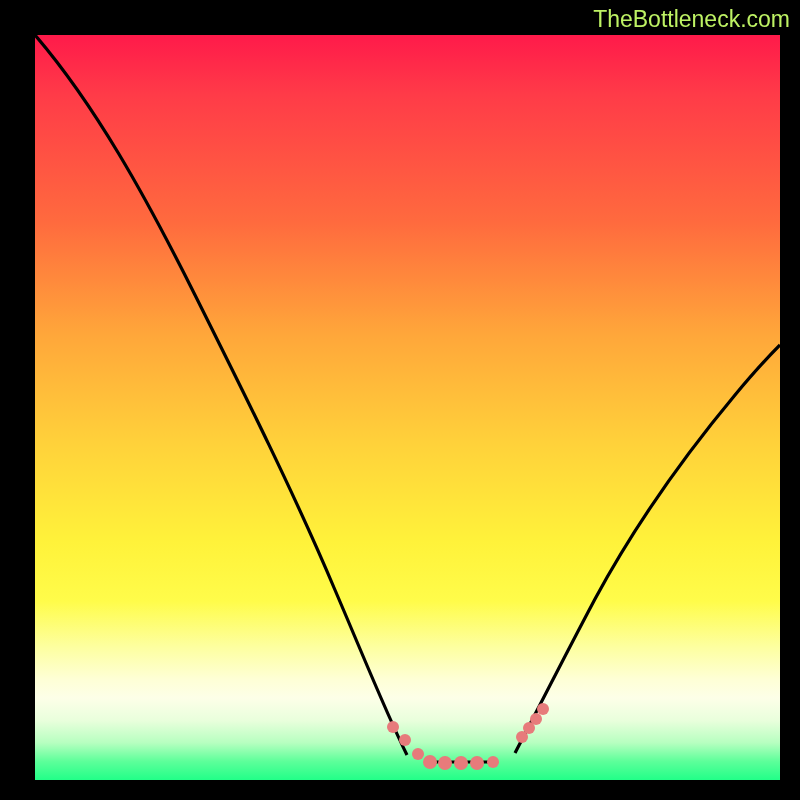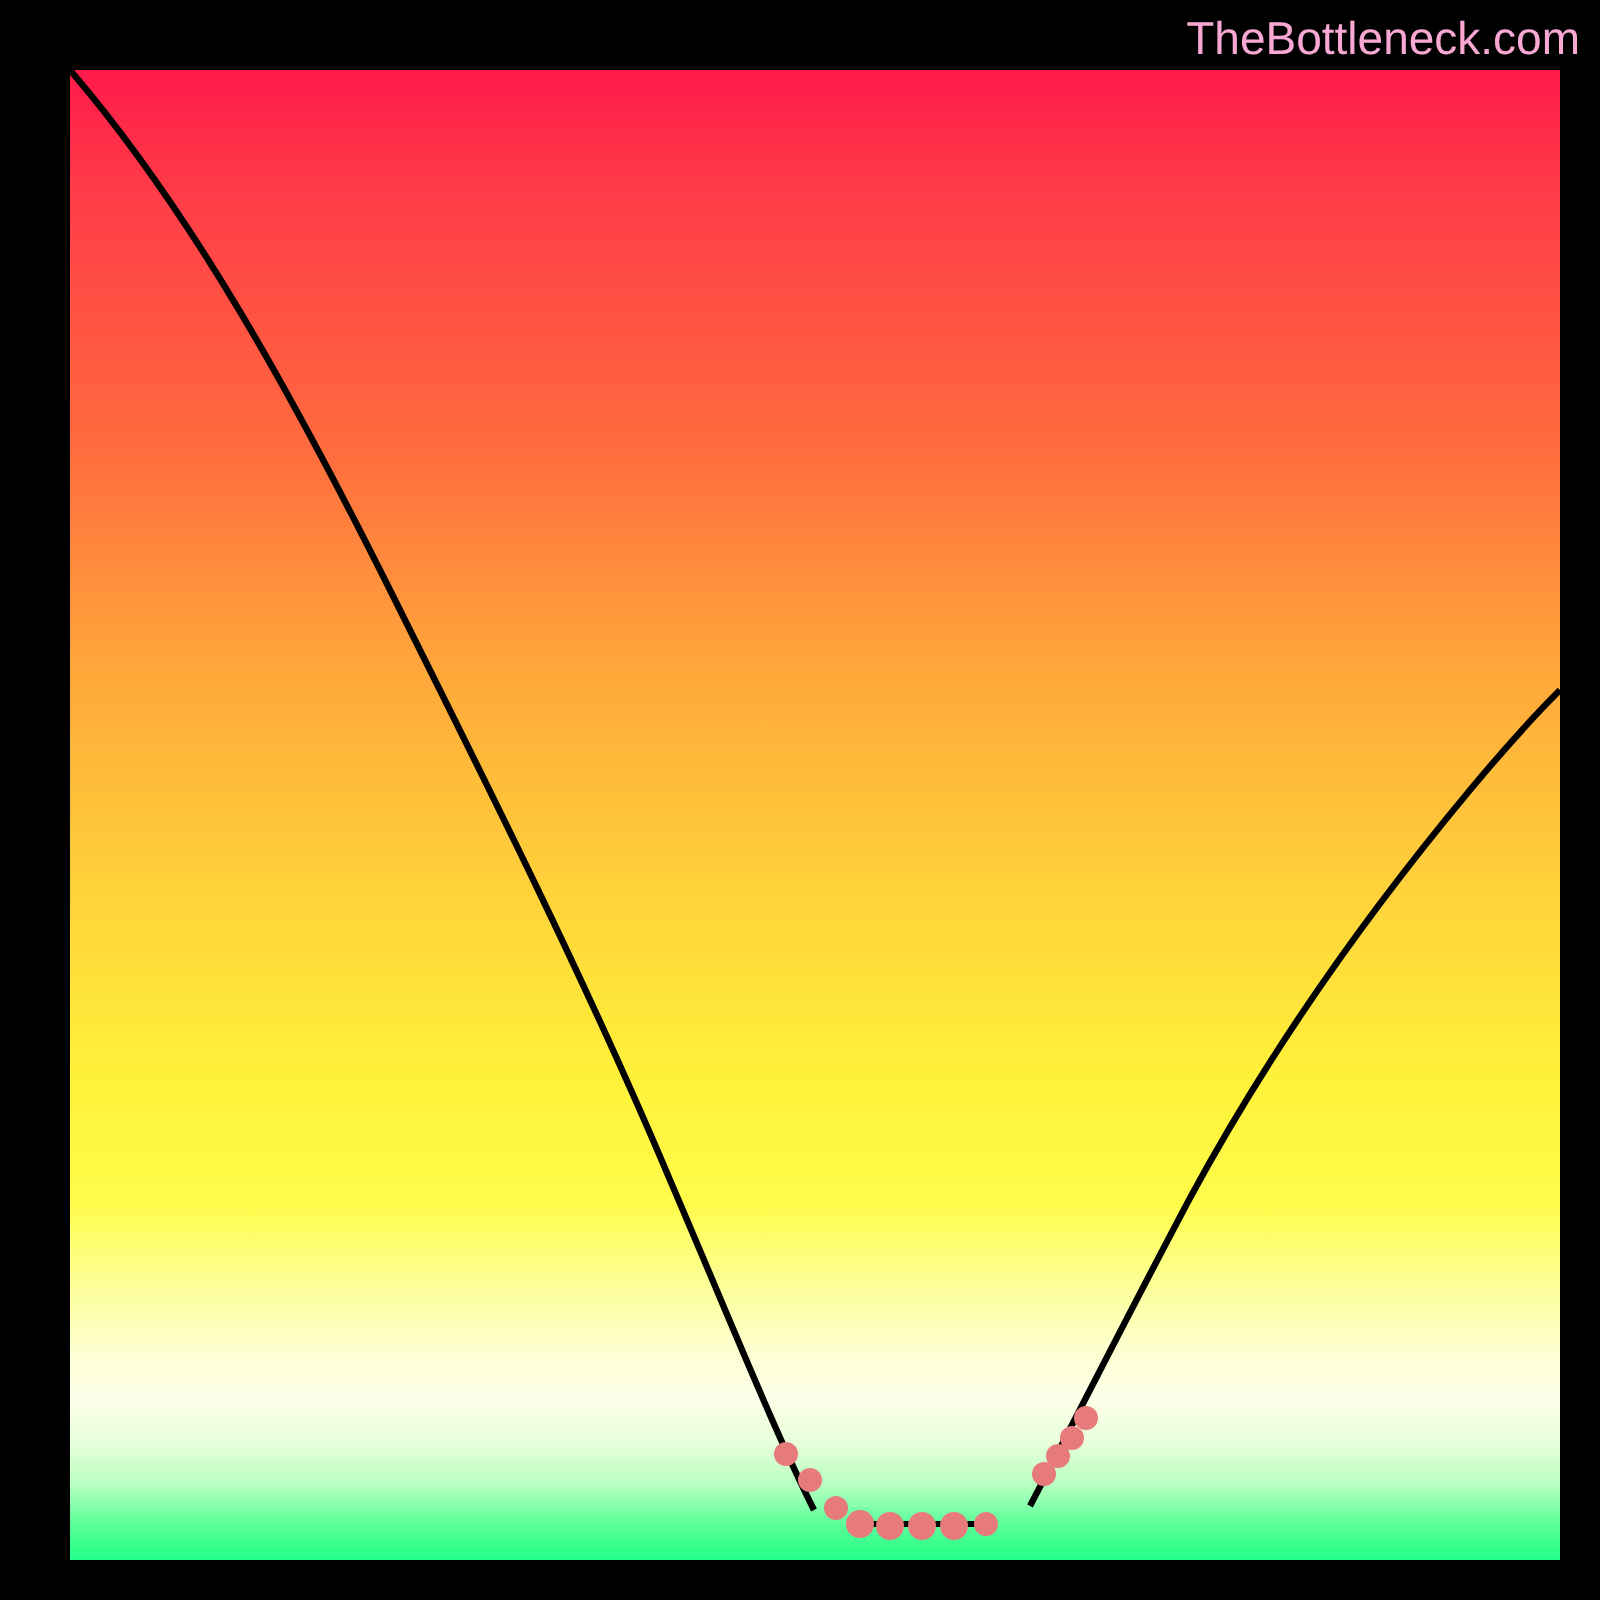--- a/index.html
+++ b/index.html
@@ -44,21 +44,21 @@
   }
   svg.curves {
     position: absolute;
     left: 0; top: 0;
     width: 745px; height: 745px;
   }
   .watermark {
     position: absolute;
     top: 6px;
     right: 10px;
-    color: #f9a8d4;
+    color: #bef264;
     font-family: Arial, Helvetica, sans-serif;
     font-size: 23px;
     letter-spacing: 0px;
     font-weight: 400;
     user-select: none;
   }
 </style>
 </head>
 <body>
 

